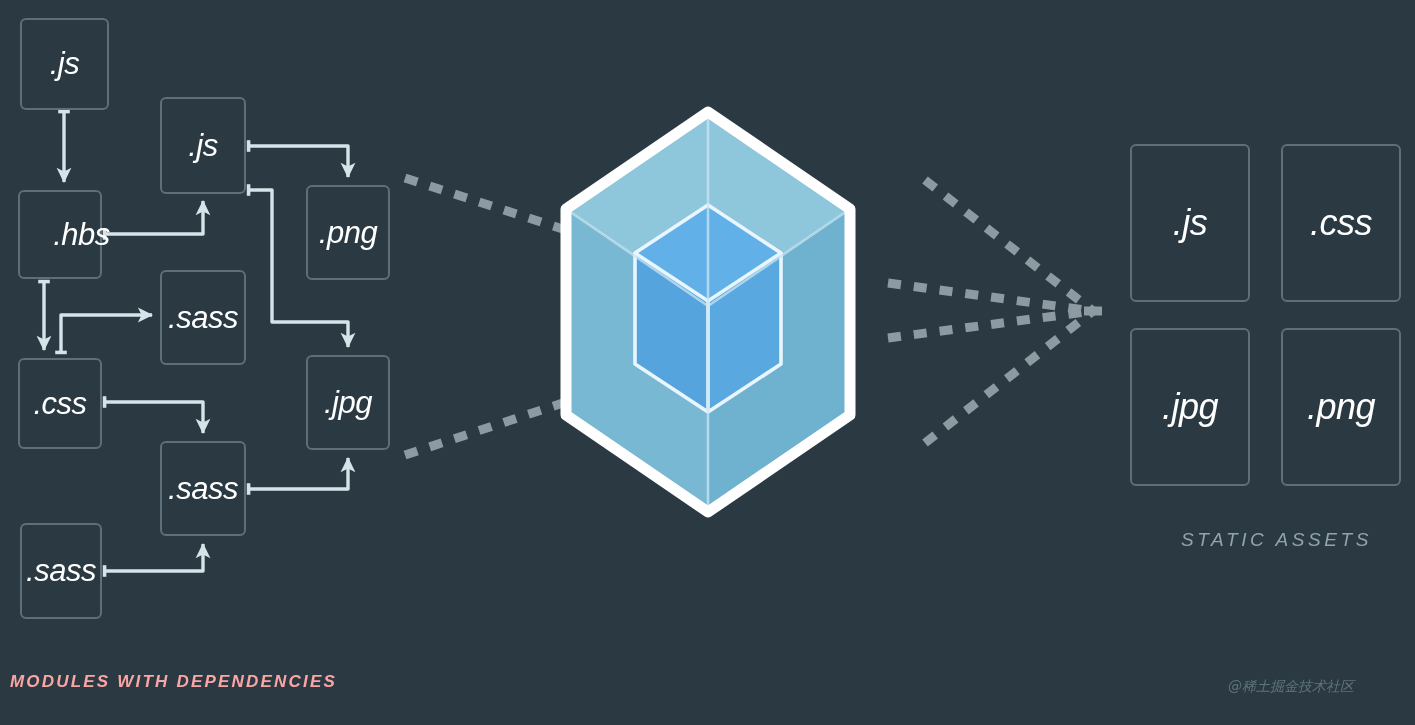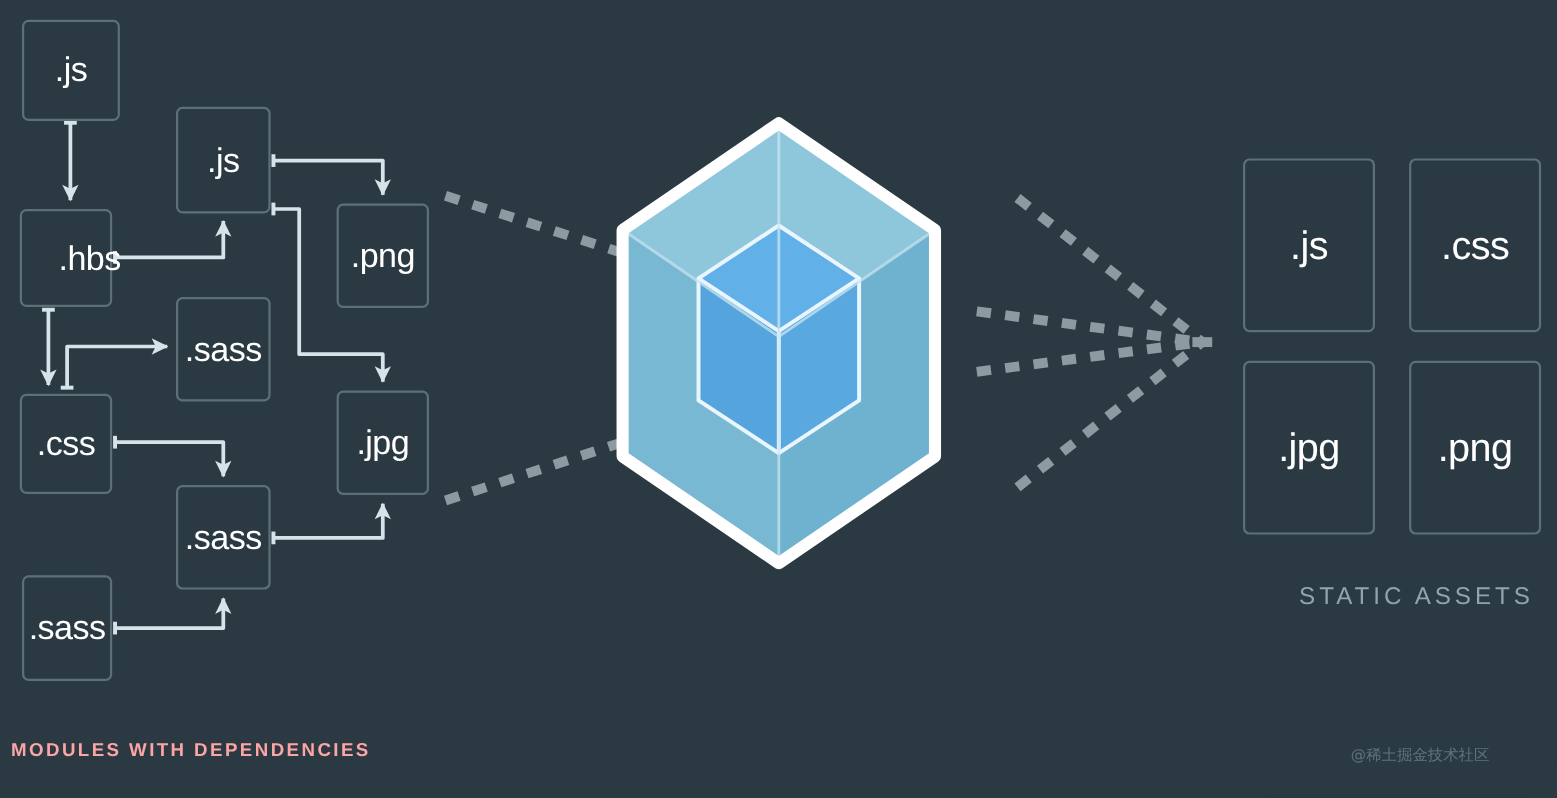--- a/index.html
+++ b/index.html
@@ -7,20 +7,21 @@
     padding: 0;
     background: #2b3a42;
   }
   #canvas {
     position: relative;
     width: 1415px;
     height: 725px;
     background: #2b3a42;
     overflow: hidden;
     font-family: "Liberation Sans", sans-serif;
+    font-style: italic;
   }
   .layer {
     position: absolute;
     left: 0; top: 0;
     width: 1415px;
     height: 725px;
   }
   .module-box {
     position: absolute;
     box-sizing: border-box;
@@ -62,21 +63,21 @@
     left: 10px;
     top: 672px;
     font-size: 17px;
     font-weight: bold;
     letter-spacing: 2.2px;
     color: #fca5a5;
   }
   #caption-assets {
     left: 1181px;
     top: 529px;
-    font-size: 22px;
+    font-size: 19px;
     font-weight: normal;
     letter-spacing: 3.6px;
     color: #8fa4ae;
   }
   #watermark {
     position: absolute;
     left: 1228px;
     top: 678px;
     font-size: 14px;
     color: #5e737d;

